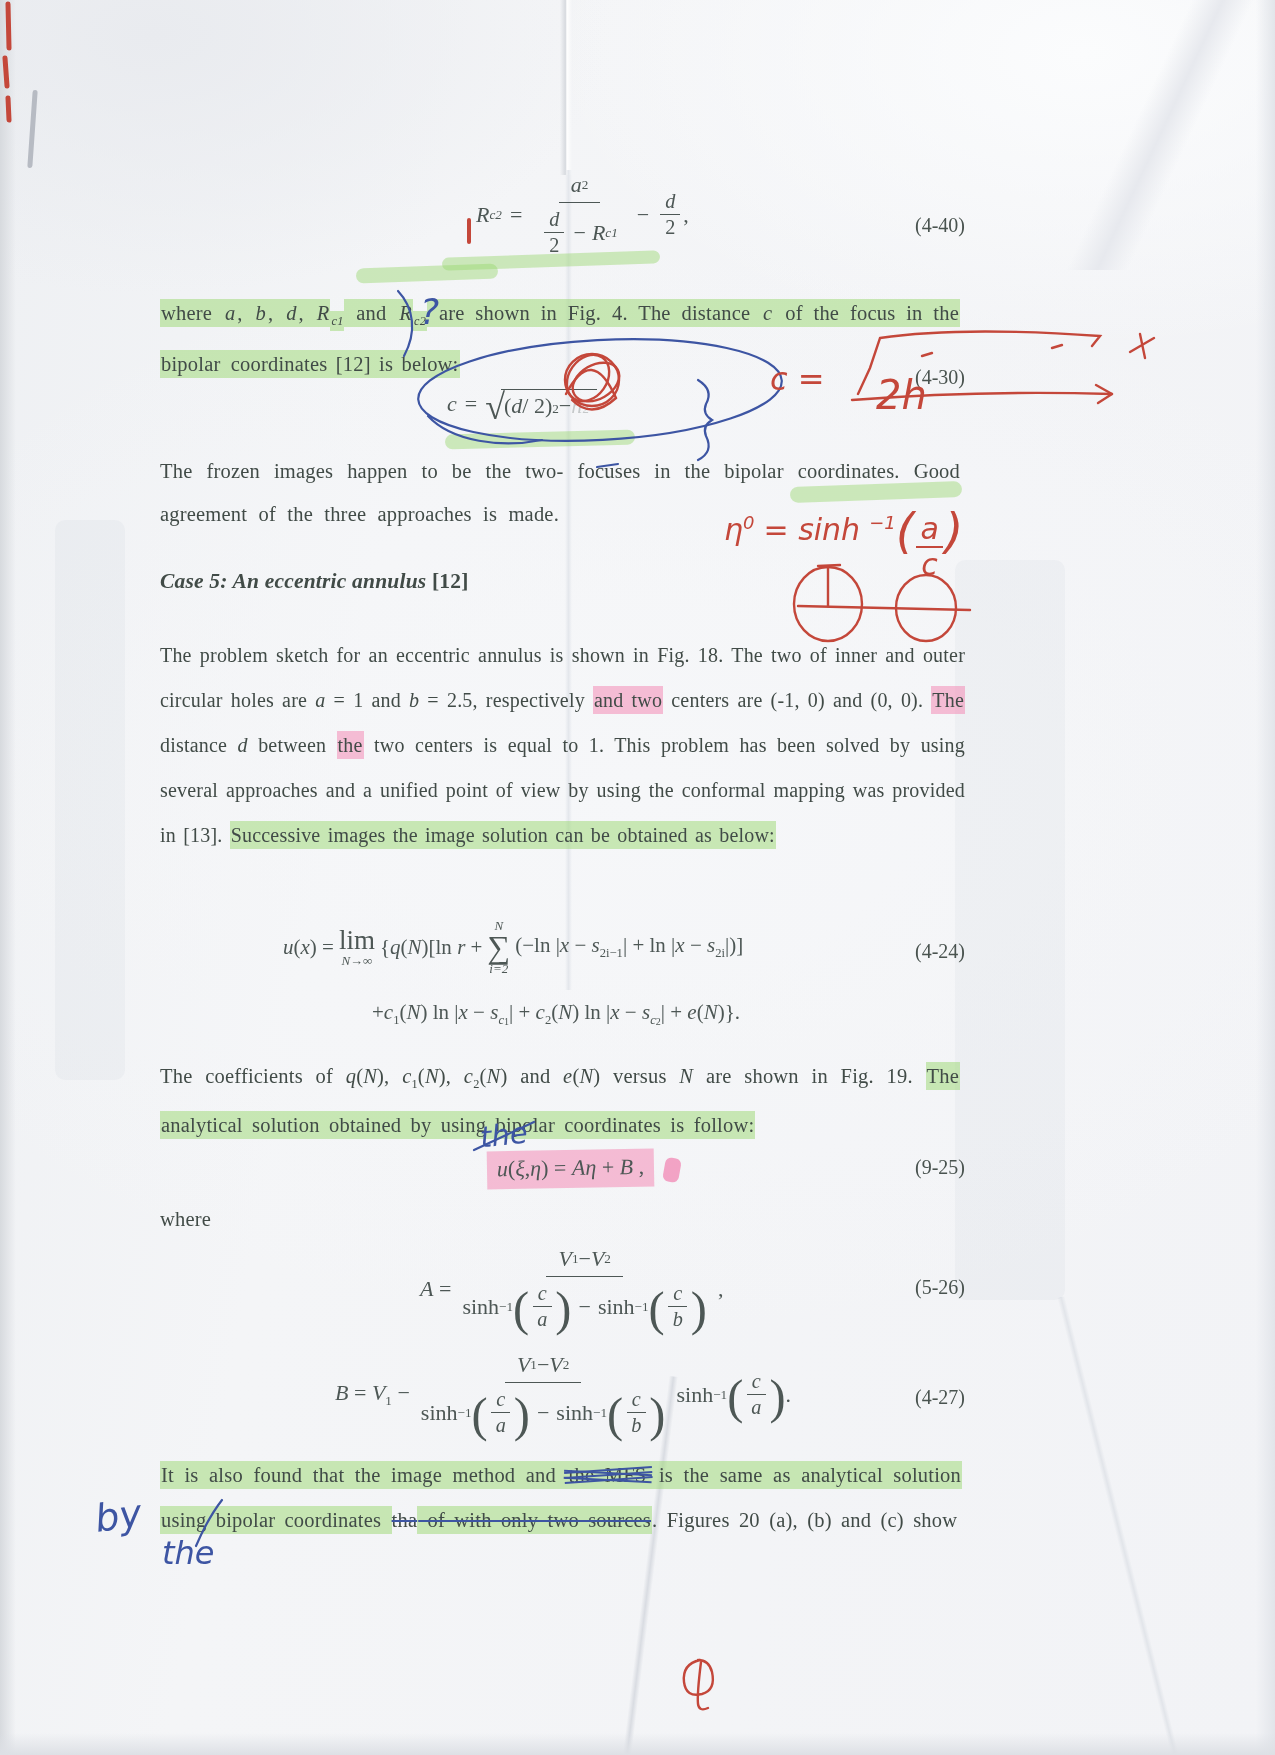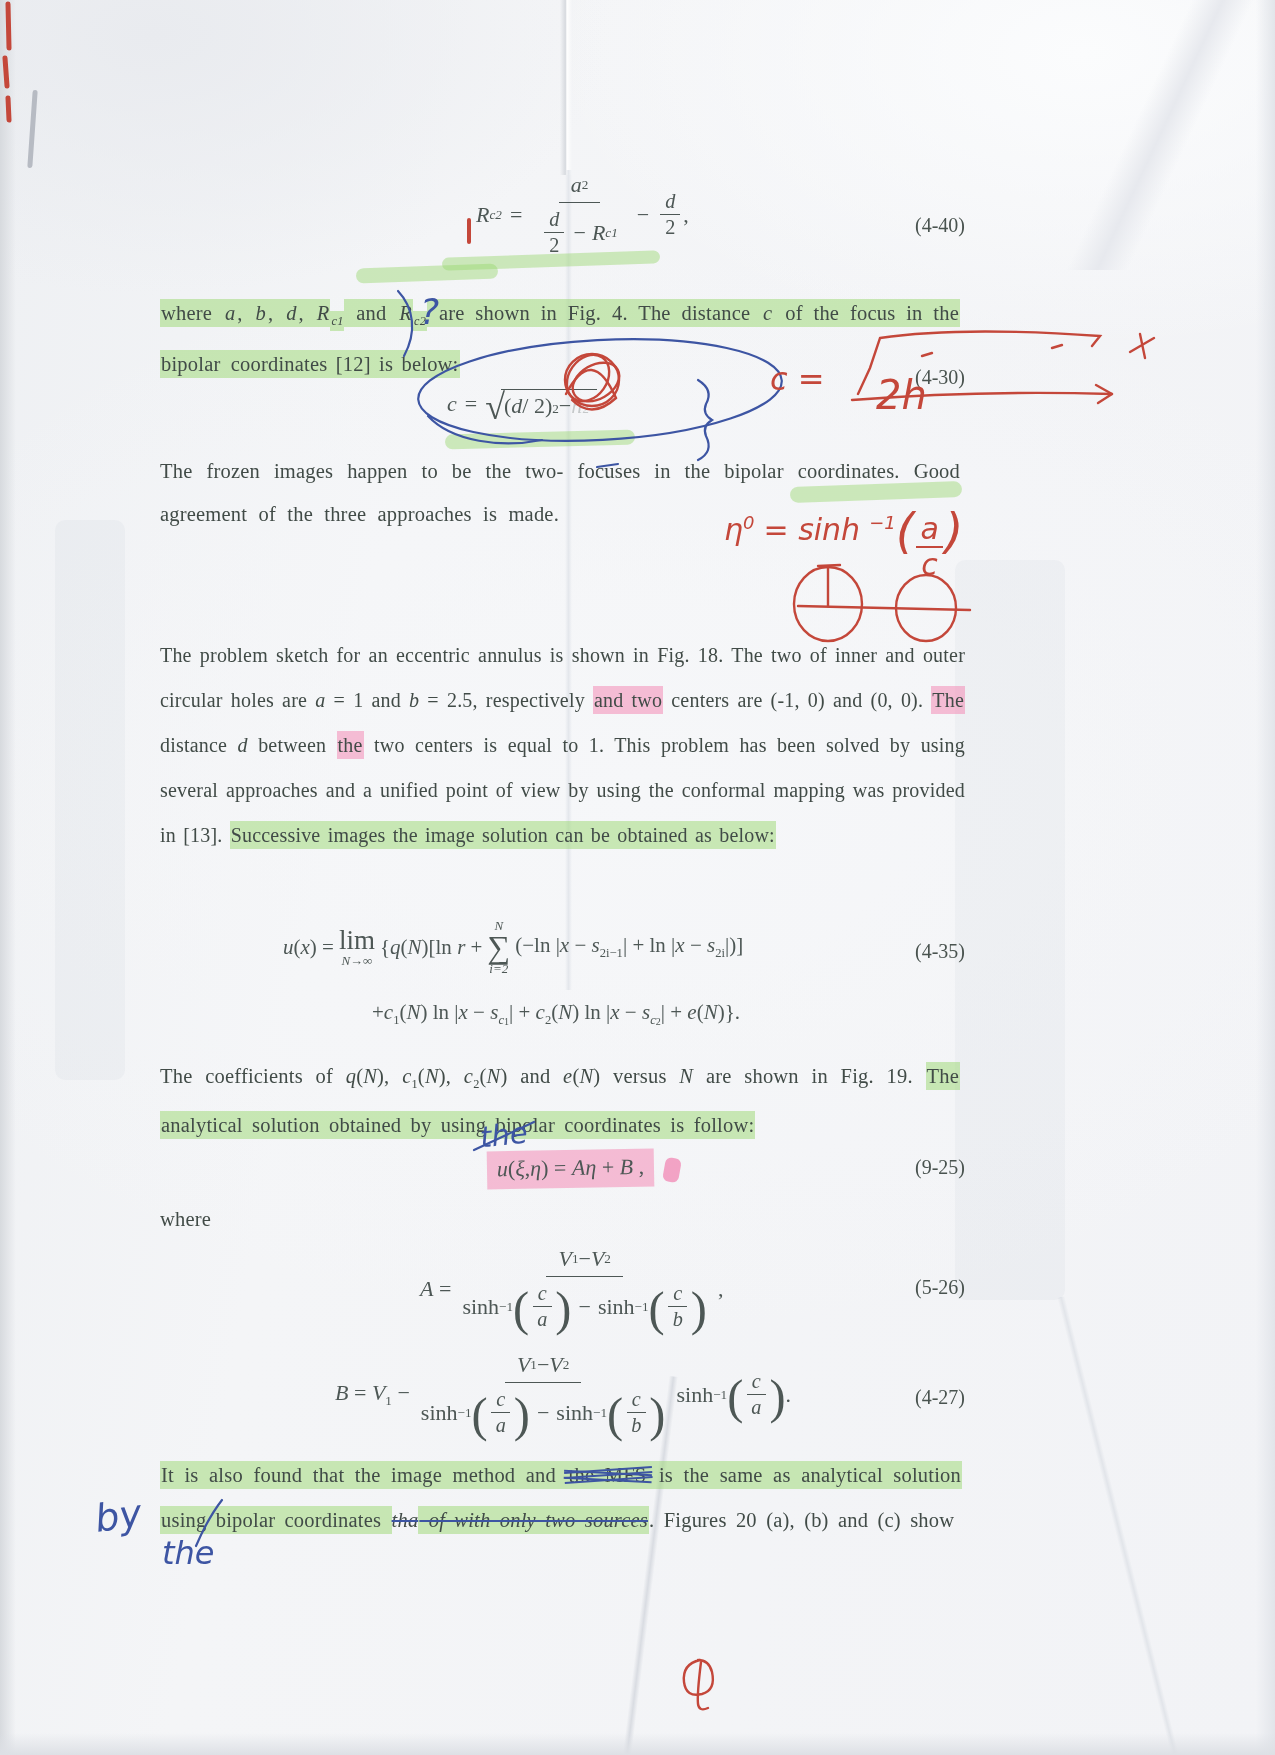--- a/index.html
+++ b/index.html
@@ -18,21 +18,21 @@
   .heading{font-weight:bold;}
   .i{font-style:italic}
   .b{font-weight:bold}
   .bi{font-weight:bold;font-style:italic}
   .sub,.sb{font-size:.6em;vertical-align:-.4em}
   .sub2{font-size:.48em;vertical-align:-.6em}
   .sup,.sp{font-size:.6em;vertical-align:.55em}
   .dim{opacity:.28}
   .g{background:rgba(154,215,111,.5);padding:3px 1px;-webkit-box-decoration-break:clone;box-decoration-break:clone;}
   .p{background:rgba(244,130,175,.5);padding:3px 1px;-webkit-box-decoration-break:clone;box-decoration-break:clone;}
-  .st{text-decoration:line-through;text-decoration-color:#3d55a3;text-decoration-thickness:2.2px;font-style:italic;}
+  .st{text-decoration:line-through;text-decoration-color:#3d55a3;text-decoration-thickness:2.2px;}
   .scr{position:relative;}
   .scr::before,.scr::after{content:"";position:absolute;left:-4px;right:-4px;height:2px;background:#3d55a3;}
   .scr::before{top:28%;transform:rotate(-4deg);box-shadow:0 5px 0 #3d55a3,0 10px 0 #3d55a3;}
   .scr::after{top:38%;transform:rotate(3deg);box-shadow:0 7px 0 #3d55a3;}
   .eq{position:absolute;display:flex;align-items:center;z-index:3;
     font-family:"Liberation Serif",serif;font-size:22px;color:#4d5755;}
   .eqlabel{position:absolute;left:915px;z-index:3;font:20px "Liberation Serif",serif;color:#49534f;}
   .bfr{display:inline-flex;flex-direction:column;align-items:center;margin:0 5px;}
   .bfr>.fn{border-bottom:1.7px solid currentColor;padding:0 12px 4px;display:inline-flex;align-items:center;justify-content:center;}
   .bfr>.fd{padding:5px 6px 0;display:inline-flex;align-items:center;}
@@ -123,20 +123,21 @@
         <span class="sup">2</span>
         <span> − </span>
         <span class="i dim">h</span>
         <span class="sup dim">2</span>
       </span>
   </div>
   <span class="eqlabel" style="top:366px">(4-30)</span>
 
   <div class="para" style="left:160px;top:450px;font-size:20.5px;line-height:43px;word-spacing:6px;"><span>The frozen images happen to be the two- focuses in the bipolar coordinates. Good agreement of the three approaches is made.</span></div>
 
+  <div class="para heading" style="left:160px;top:565px;font-size:21.5px;line-height:32px;text-align:left;"><span class="bi">Case 5: An eccentric annulus </span><span class="b">[12]</span></div>
 
   <div class="para" style="left:160px;top:633px;width:805px;font-size:20px;line-height:45px;word-spacing:2px;"><span>The problem sketch for an eccentric annulus is shown in Fig. 18. The two of inner and outer circular holes are  </span><span class="i">a</span><span> = 1  and  </span><span class="i">b</span><span> = 2.5, respectively </span><span class="p">and two</span><span> centers are (-1, 0) and (0, 0). </span><span class="p">The</span><span> distance </span><span class="i">d</span><span> between </span><span class="p">the</span><span> two centers is equal to 1. This problem has been solved by using several approaches and a unified point of view by using the conformal mapping was provided in [13]. </span><span class="g">Successive images the image solution can be obtained as below:</span></div>
 
   <div class="eq" style="left:283px;top:919px;font-size:21px;">
     <span><span class="i">u</span><span>(</span><span class="i">x</span><span>) = </span></span>
     <span class="stk">
       <span class="t2">lim</span>
       <span class="b1 i">N→∞</span>
     </span>
     <span><span>{</span><span class="i">q</span><span>(</span><span class="i">N</span><span>)[ln </span><span class="i">r</span><span> + </span></span>
@@ -144,21 +145,21 @@
       <span class="t1">N</span>
       <span class="sym">∑</span>
       <span class="b1 i">i=2</span>
     </span>
     <span><span>(−ln </span><span>|</span><span class="i">x</span><span> − </span><span class="i">s</span><span class="sub">2i−1</span><span>|</span><span> + ln </span><span>|</span><span class="i">x</span><span> − </span><span class="i">s</span><span class="sub">2i</span><span>|</span><span>)]</span></span>
   </div>
 
   <div class="eq" style="left:372px;top:1000px;font-size:21px;">
     <span><span>+</span><span class="i">c</span><span class="sub">1</span><span>(</span><span class="i">N</span><span>) ln </span><span>|</span><span class="i">x</span><span> − </span><span class="i">s</span><span class="sub i">c</span><span class="sub2">1</span><span>|</span><span> + </span><span class="i">c</span><span class="sub">2</span><span>(</span><span class="i">N</span><span>) ln </span><span>|</span><span class="i">x</span><span> − </span><span class="i">s</span><span class="sub i">c</span><span class="sub2">2</span><span>|</span><span> + </span><span class="i">e</span><span>(</span><span class="i">N</span><span>)</span><span>}</span><span>.</span></span>
   </div>
-  <span class="eqlabel" style="top:940px">(4-35)</span>
+  <span class="eqlabel" style="top:940px">(4-24)</span>
 
   <div class="para" style="left:160px;top:1056px;font-size:20.5px;line-height:41px;word-spacing:4px;"><span>The coefficients of </span><span class="i">q</span><span>(</span><span class="i">N</span><span>), </span><span class="i">c</span><span class="sub">1</span><span>(</span><span class="i">N</span><span>), </span><span class="i">c</span><span class="sub">2</span><span>(</span><span class="i">N</span><span>) and </span><span class="i">e</span><span>(</span><span class="i">N</span><span>) versus </span><span class="i">N</span><span> are shown in Fig. 19. </span><span class="g">The </span><span class="g">analytical solution obtained by using bipolar coordinates is follow:</span></div>
 
   <div class="eq pinkbox" style="left:487px;top:1150px;">
     <span><span class="i">u</span><span>(</span><span class="i">ξ</span><span>,</span><span class="i">η</span><span>) = </span><span class="i">A</span><span class="i">η</span><span> + </span><span class="i">B</span><span> ,</span></span>
   </div>
   <span class="eqlabel" style="top:1156px">(9-25)</span>
 
   <div class="para" style="left:160px;top:1198px;font-size:20.5px;line-height:43px;text-align:left;"><span>where</span></div>
 

